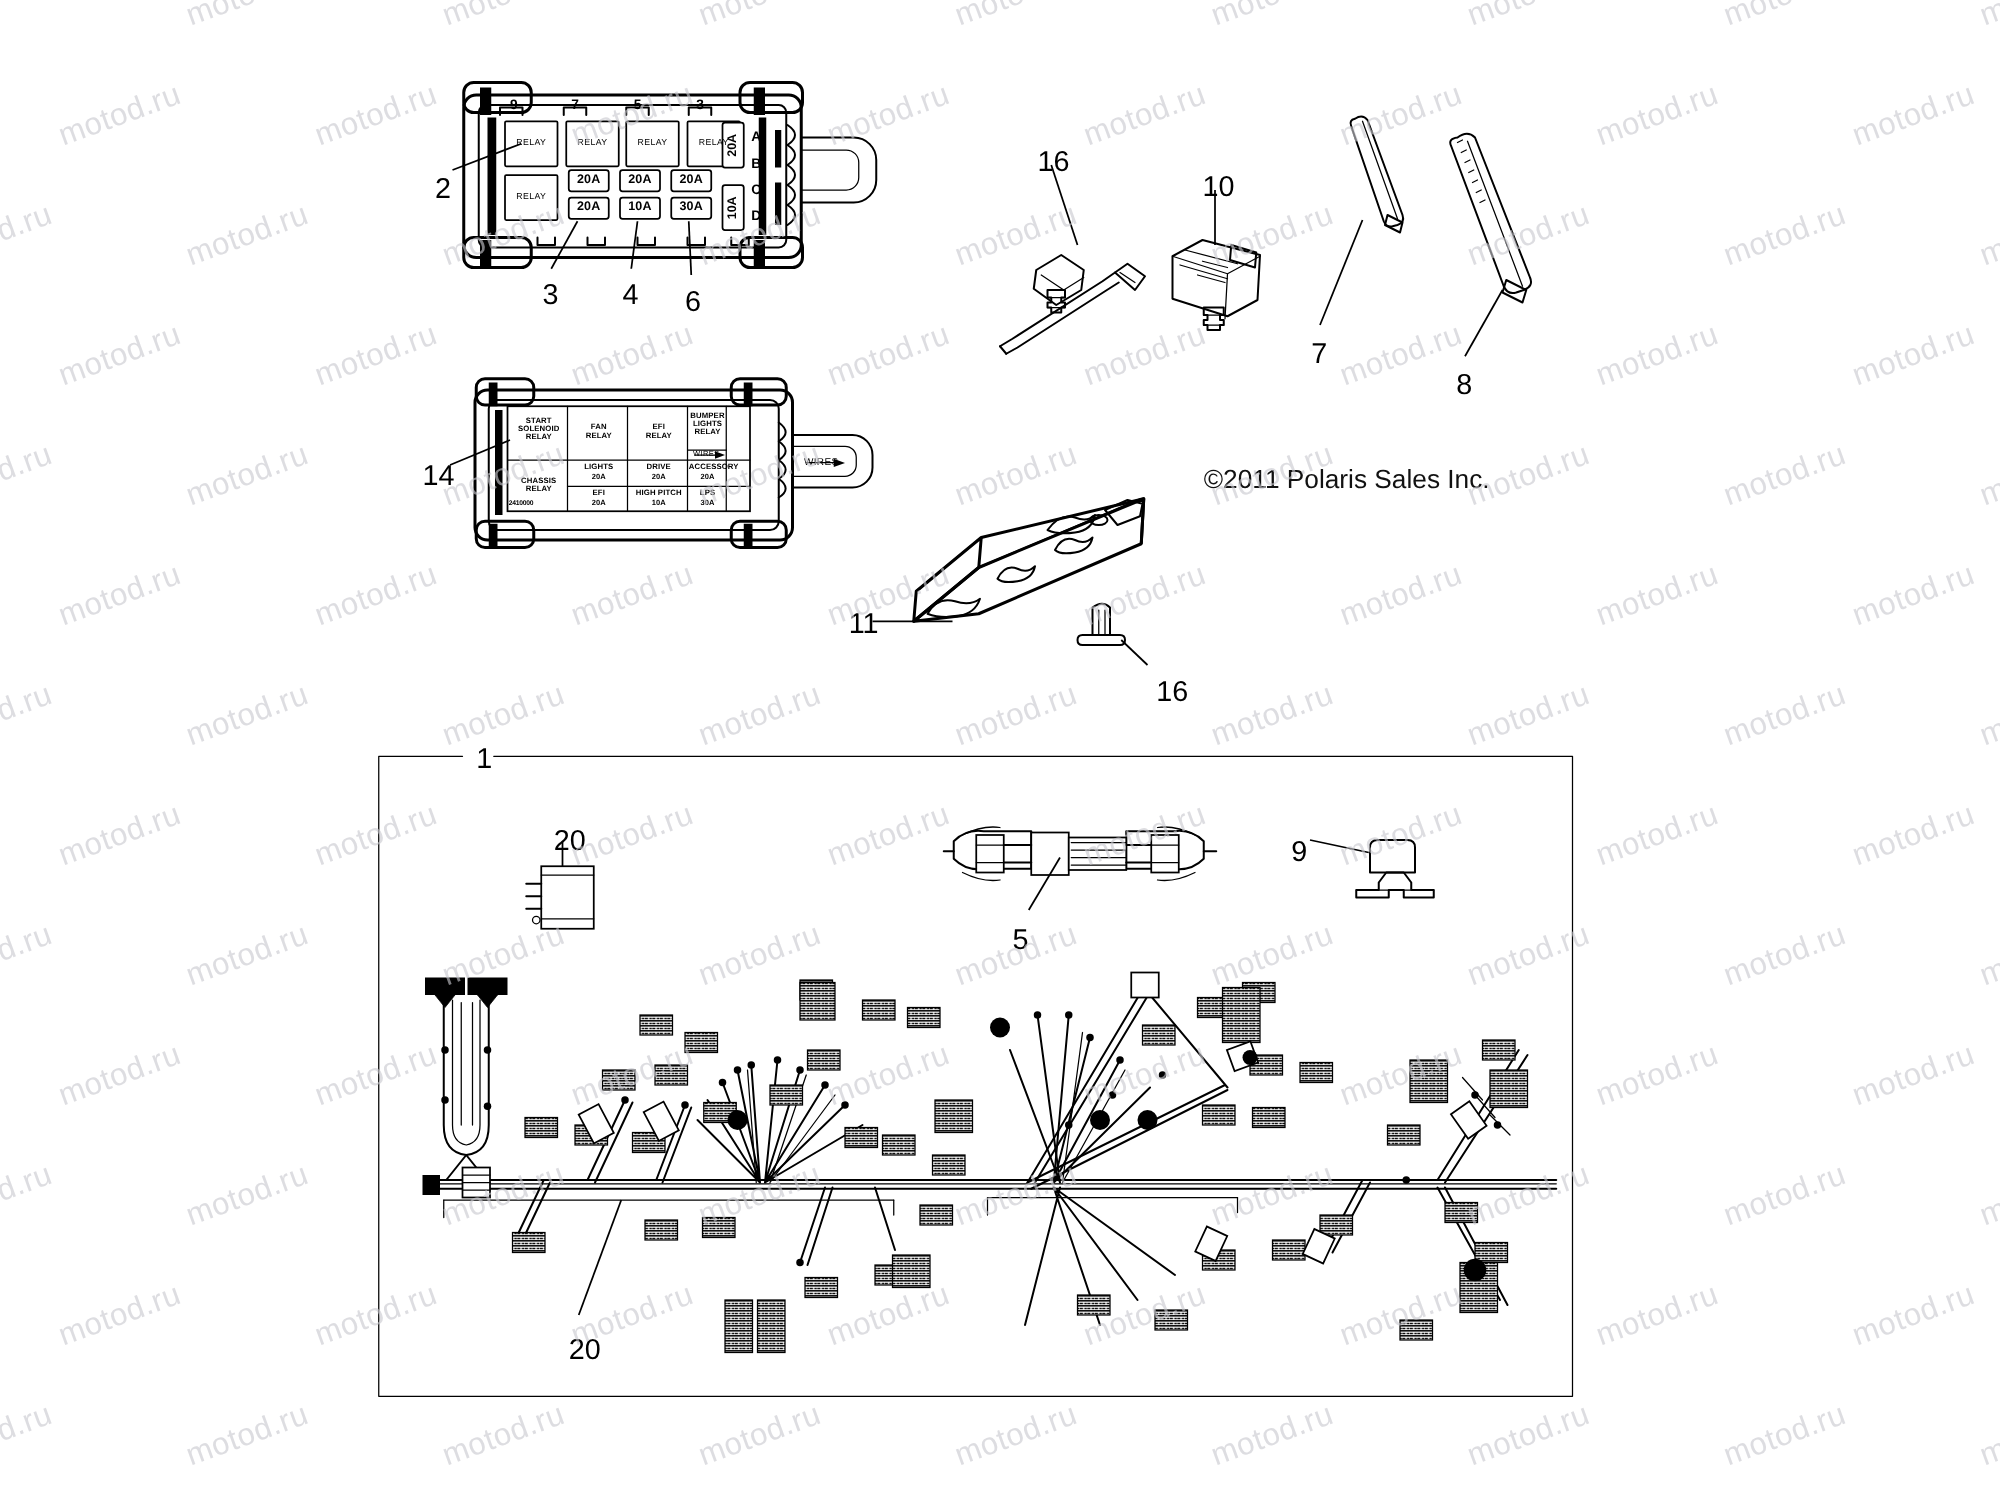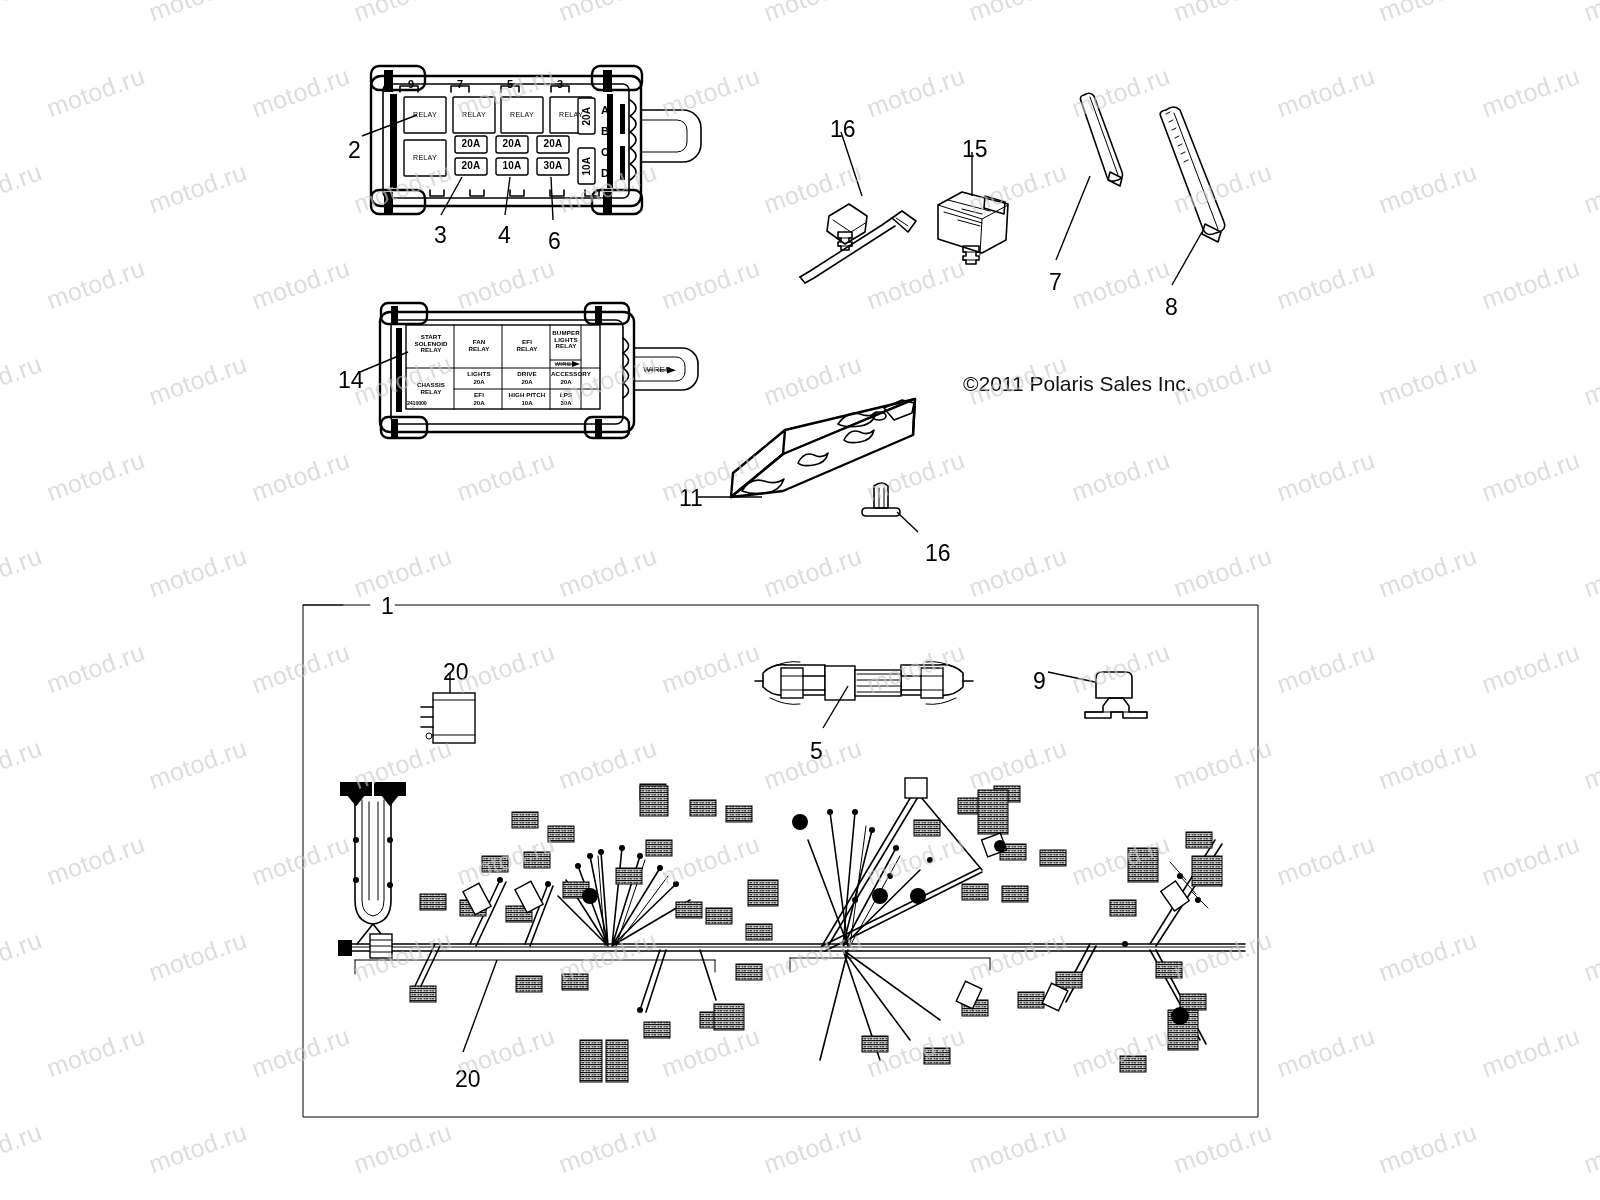--- a/index.html
+++ b/index.html
@@ -511,21 +511,21 @@
     <div class="callout" style="left:810px;top:740px;">5</div>
     <div class="callout" style="left:548px;top:230px;">6</div>
     <div class="callout" style="left:1049px;top:271px;">7</div>
     <div class="callout" style="left:1165px;top:296px;">8</div>
     <div class="callout" style="left:1033px;top:670px;">9</div>
     <div class="callout" style="left:925px;top:542px;">16</div>
     <div class="callout" style="left:679px;top:487px;">11</div>
     <div class="callout" style="left:455px;top:1068px;">20</div>
     <div class="callout" style="left:443px;top:661px;">20</div>
     <div class="callout" style="left:338px;top:369px;">14</div>
-    <div class="callout" style="left:962px;top:138px;">15</div>
+    <div class="callout" style="left:962px;top:138px;">10</div>
     <div class="callout" style="left:830px;top:118px;">16</div>
   </div>
 
   <div id="copyright">©2011 Polaris Sales Inc.</div>
 
   <div id="watermark">
       <div class="wm" style="color: rgb(201, 201, 207); transform: rotate(-20deg); left: -60px; top: 0px;">motod.ru</div>
       <div class="wm" style="color: rgb(201, 201, 207); transform: rotate(-20deg); left: 145px; top: 0px;">motod.ru</div>
       <div class="wm" style="color: rgb(201, 201, 207); transform: rotate(-20deg); left: 350px; top: 0px;">motod.ru</div>
       <div class="wm" style="color: rgb(201, 201, 207); transform: rotate(-20deg); left: 555px; top: 0px;">motod.ru</div>

